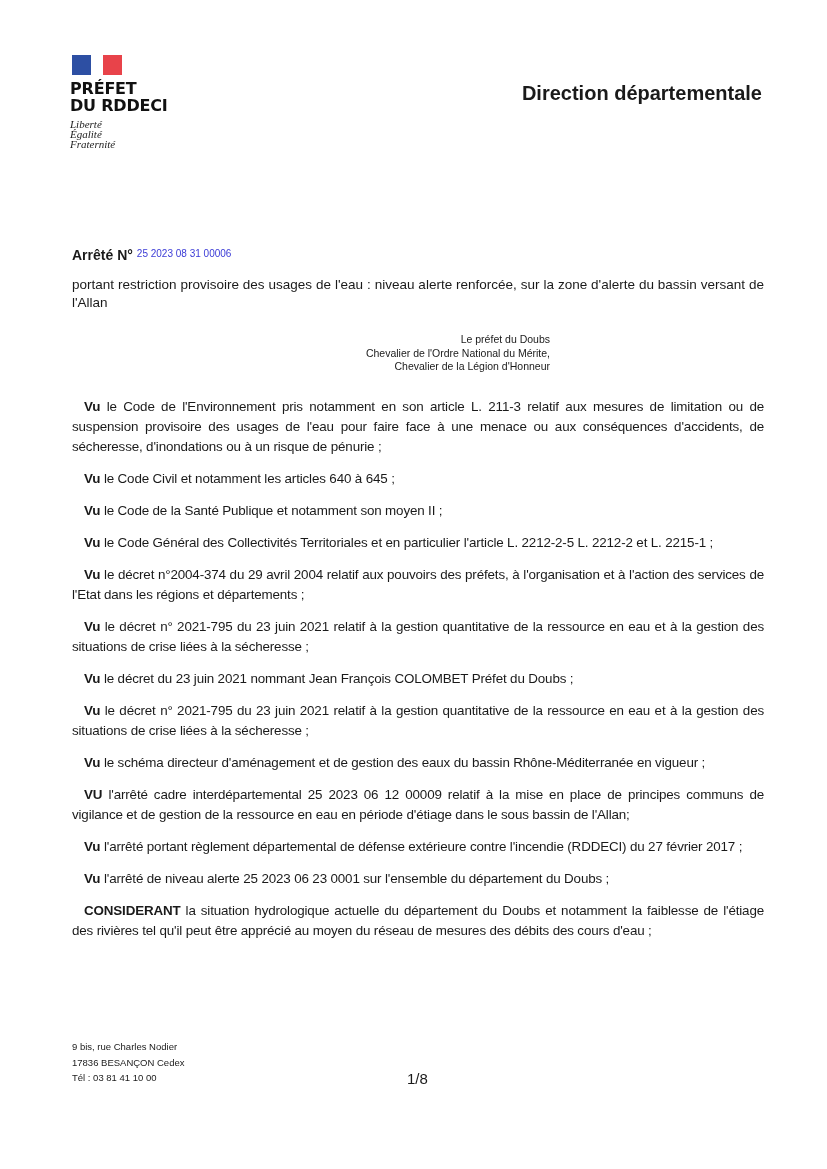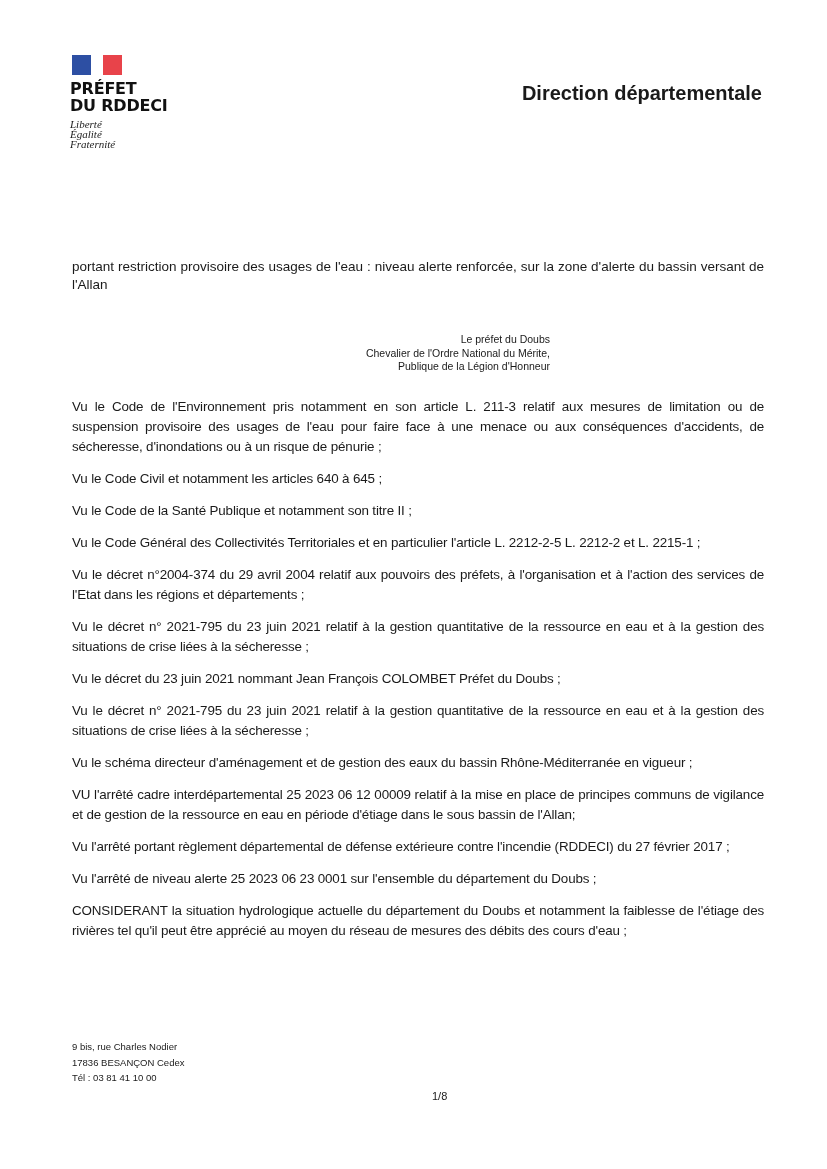--- a/index.html
+++ b/index.html
@@ -30,25 +30,25 @@
     .arrete-sub { font-size: 13.5px; line-height: 18px; text-align: justify; margin-top: 12px; }
     .prefet {
       position: absolute; left: 290px; top: 333px; width: 260px; text-align: right;
       font-size: 10.5px; line-height: 13.5px;
     }
     .body-text { position: absolute; left: 72px; top: 397px; width: 692px; }
     .para {
       font-size: 13.4px; line-height: 20px; text-align: justify; margin: 0 0 12px 0;
       letter-spacing: -0.15px;
     }
-    .para b { font-weight: normal; }
+    .para b { font-weight: bold; margin-left: 12px; }
     .footer {
       position: absolute; left: 72px; top: 1039px; font-size: 9.5px; line-height: 15.5px;
     }
-    .page-num { position: absolute; left: 432px; top: 1070px; font-size: 11px; margin-top: 20px; }
+    .page-num { position: absolute; left: 407px; top: 1070px; font-size: 15px; }
   </style>
 </head>
 <body>
 
 <div class="logo">
   <div class="flag">
     <div class="blue"></div>
     <div class="white"></div>
     <div class="red"></div>
   </div>
@@ -61,33 +61,36 @@
     <div>Égalité</div>
     <div>Fraternité</div>
   </div>
 </div>
 
 <div class="direction">
   <div>Direction départementale</div>
 </div>
 
 <div class="arrete-head">
+  <div>
+    <span class="arrete-no">Arrêté N°</span><span class="arrete-num">25 2023 08 31 00006</span>
+  </div>
   <div class="arrete-sub">portant restriction provisoire des usages de l'eau : niveau alerte renforcée, sur la zone d'alerte du bassin versant de l'Allan</div>
 </div>
 
 <div class="prefet">
   <div>Le préfet du Doubs</div>
   <div>Chevalier de l'Ordre National du Mérite,</div>
-  <div>Publique de la Légion d'Honneur</div>
+  <div>Chevalier de la Légion d'Honneur</div>
 </div>
 
 <div class="body-text">
   <p class="para"><b>Vu</b><span> le Code de l'Environnement pris notamment en son article L. 211-3 relatif aux mesures de limitation ou de suspension provisoire des usages de l'eau pour faire face à une menace ou aux conséquences d'accidents, de sécheresse, d'inondations ou à un risque de pénurie ;</span></p>
   <p class="para"><b>Vu</b><span> le Code Civil et notamment les articles 640 à 645 ;</span></p>
-  <p class="para"><b>Vu</b><span> le Code de la Santé Publique et notamment son titre II ;</span></p>
+  <p class="para"><b>Vu</b><span> le Code de la Santé Publique et notamment son moyen II ;</span></p>
   <p class="para"><b>Vu</b><span> le Code Général des Collectivités Territoriales et en particulier l'article L. 2212-2-5 L. 2212-2 et L. 2215-1 ;</span></p>
   <p class="para"><b>Vu</b><span> le décret n°2004-374 du 29 avril 2004 relatif aux pouvoirs des préfets, à l'organisation et à l'action des services de l'Etat dans les régions et départements ;</span></p>
   <p class="para"><b>Vu</b><span> le décret n° 2021-795 du 23 juin 2021 relatif à la gestion quantitative de la ressource en eau et à la gestion des situations de crise liées à la sécheresse ;</span></p>
   <p class="para"><b>Vu</b><span> le décret du 23 juin 2021 nommant Jean François COLOMBET Préfet du Doubs ;</span></p>
   <p class="para"><b>Vu</b><span> le décret n° 2021-795 du 23 juin 2021 relatif à la gestion quantitative de la ressource en eau et à la gestion des situations de crise liées à la sécheresse ;</span></p>
   <p class="para"><b>Vu</b><span> le schéma directeur d'aménagement et de gestion des eaux du bassin Rhône-Méditerranée en vigueur ;</span></p>
   <p class="para"><b>VU</b><span> l'arrêté cadre interdépartemental 25 2023 06 12 00009 relatif à la mise en place de principes communs de vigilance et de gestion de la ressource en eau en période d'étiage dans le sous bassin de l'Allan;</span></p>
   <p class="para"><b>Vu</b><span> l'arrêté portant règlement départemental de défense extérieure contre l'incendie (RDDECI) du 27 février 2017 ;</span></p>
   <p class="para"><b>Vu</b><span> l'arrêté de niveau alerte 25 2023 06 23 0001 sur l'ensemble du département du Doubs ;</span></p>
   <p class="para"><b>CONSIDERANT</b><span> la situation hydrologique actuelle du département du Doubs et notamment la faiblesse de l'étiage des rivières tel qu'il peut être apprécié au moyen du réseau de mesures des débits des cours d'eau ;</span></p>

